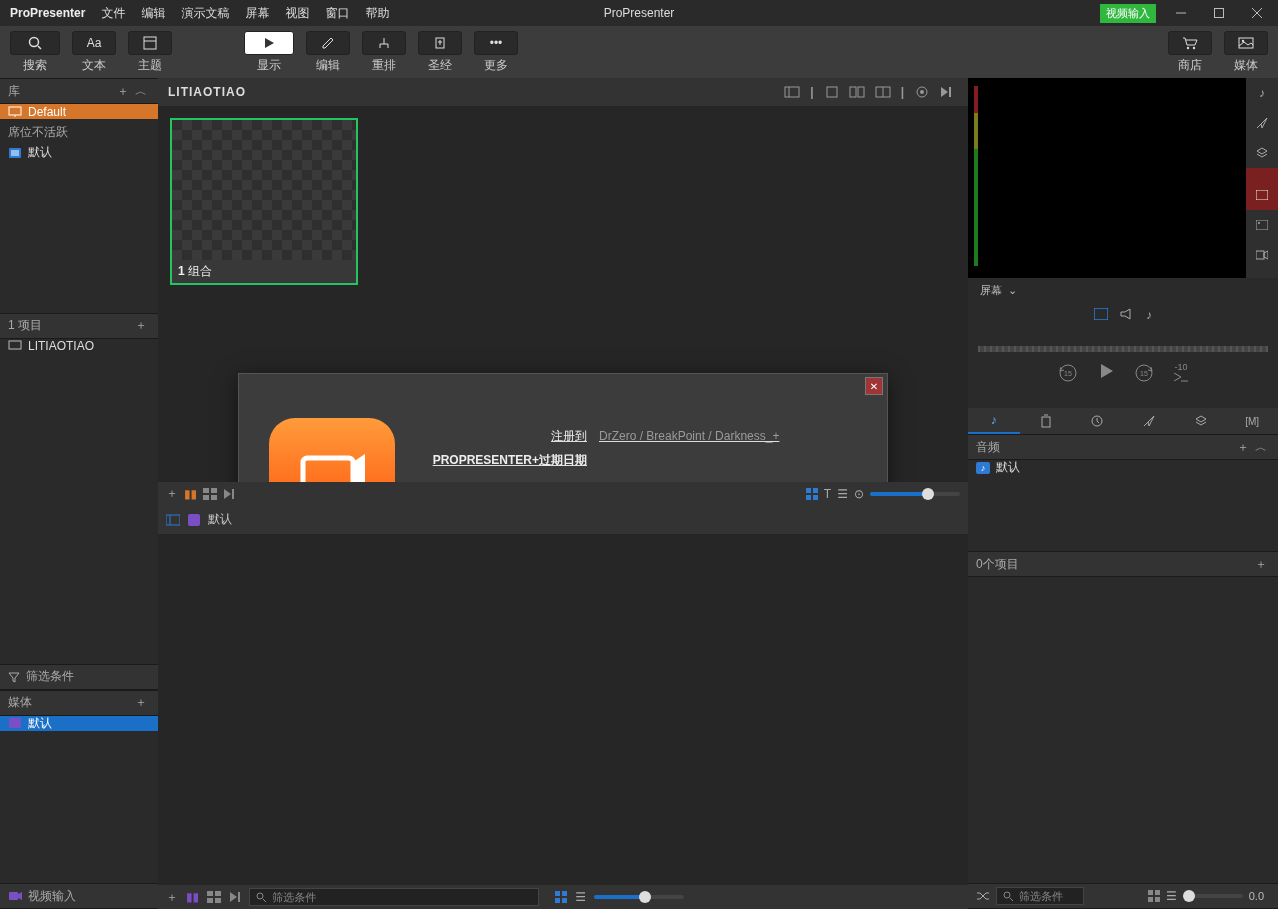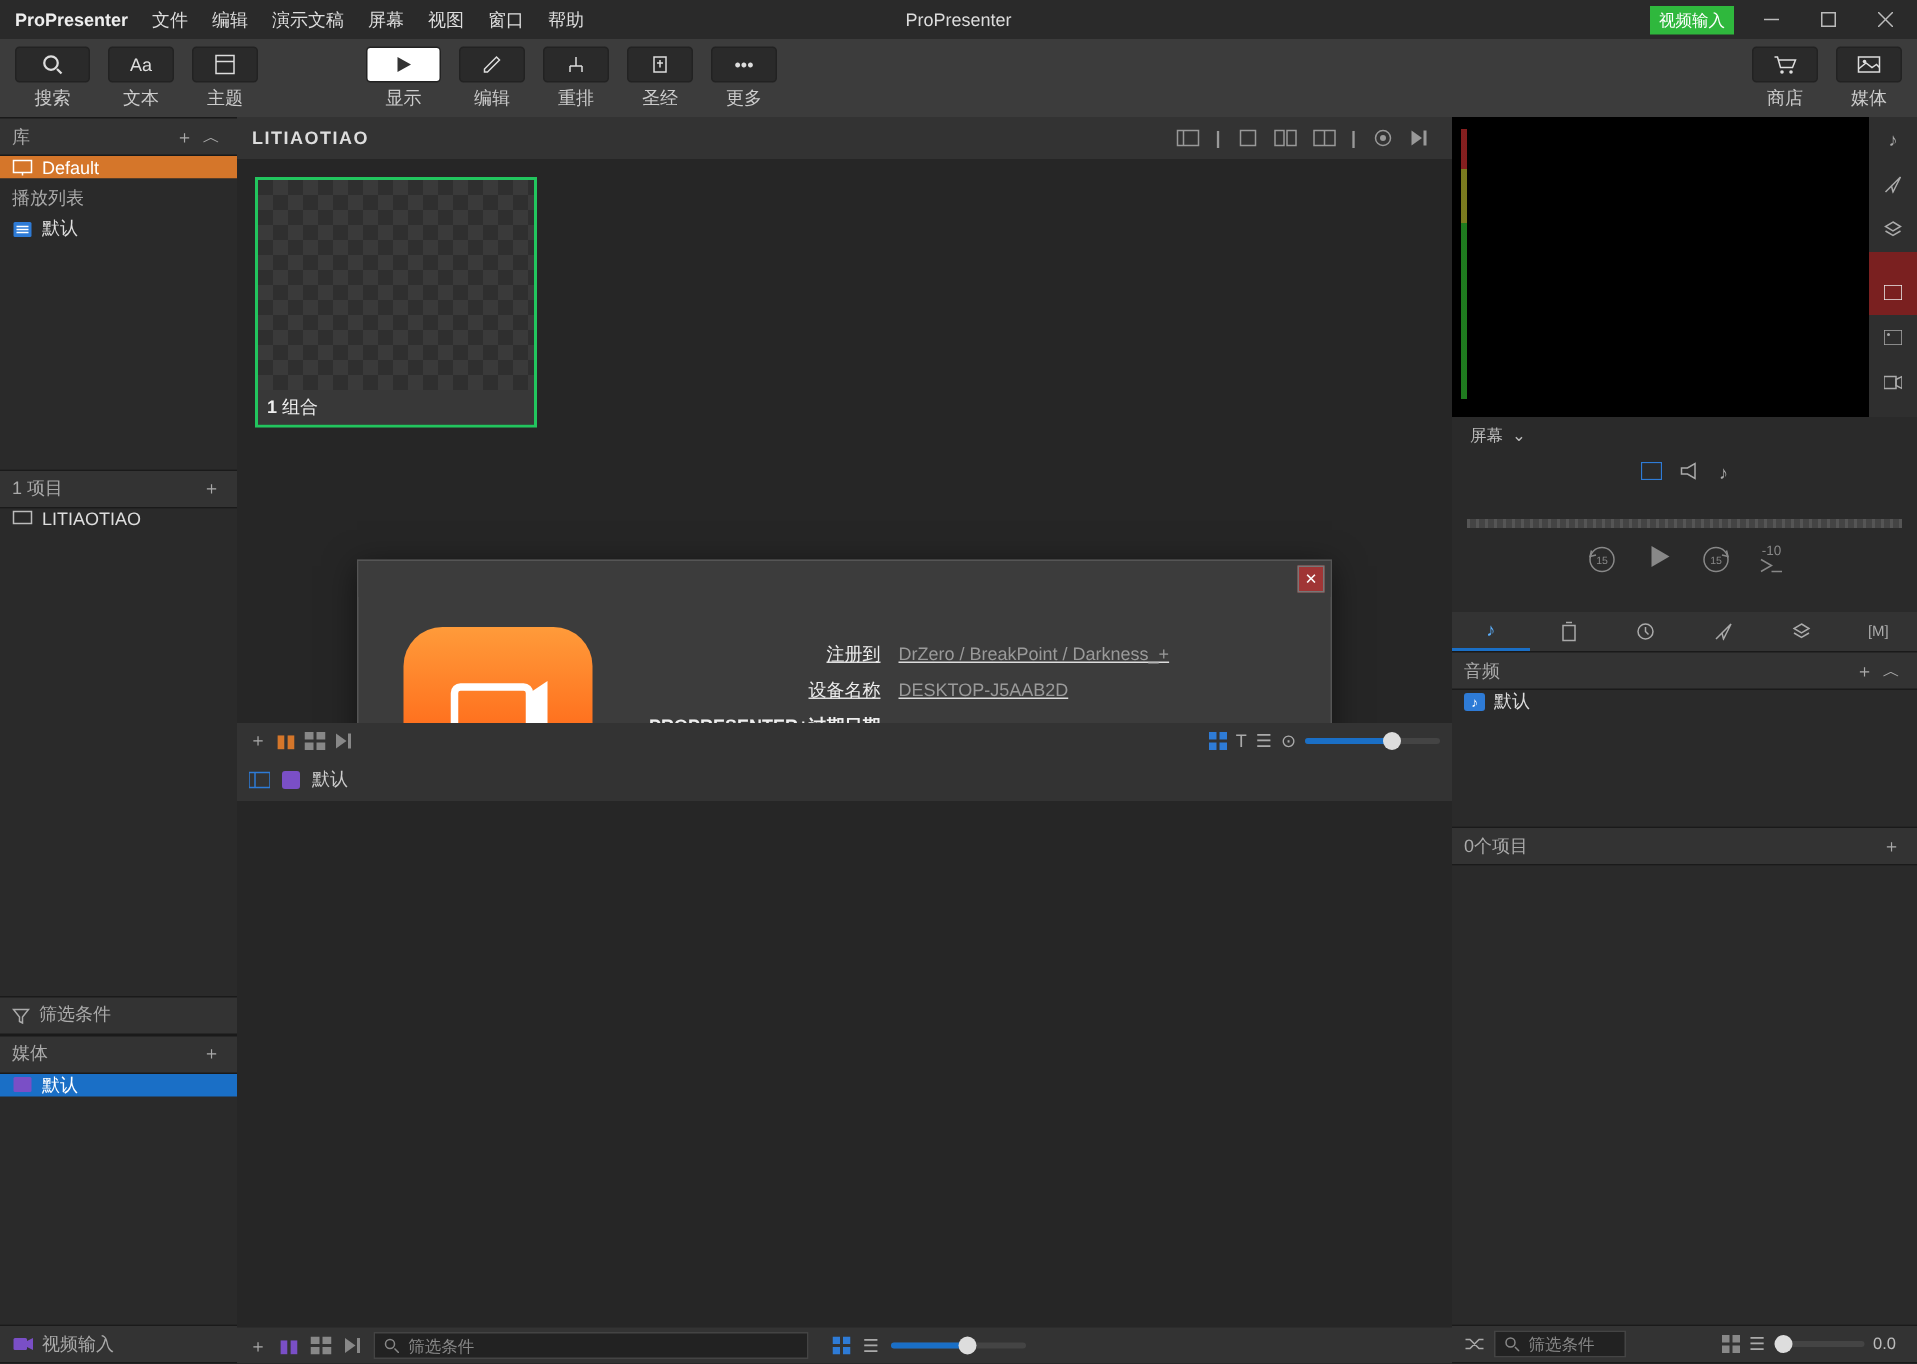--- a/index.html
+++ b/index.html
@@ -225,21 +225,21 @@
       <span class="hic">︿</span>
     </div>
     <div class="sidebar-item sel">
       <svg width="14" height="12">
           <rect x="1" y="1" width="12" height="8" fill="none" stroke="#fff"></rect>
           <line x1="7" y1="9" x2="7" y2="11" stroke="#fff"></line>
         </svg>
       <span>Default</span>
     </div>
     <div class="panelhdr" style="background:#2a2a2a;border:none;">
-        <span>播放列表</span>
+        <span>席位不活跃</span>
       </div>
     <div class="sidebar-item">
       <svg width="14" height="12">
           <rect x="1" y="1" width="12" height="10" rx="1" fill="#2e7bd6"></rect>
           <line x1="3" y1="4" x2="11" y2="4" stroke="#fff"></line>
           <line x1="3" y1="6" x2="11" y2="6" stroke="#fff"></line>
           <line x1="3" y1="8" x2="11" y2="8" stroke="#fff"></line>
         </svg>
       <span>默认</span>
     </div>
@@ -343,24 +343,20 @@
                 <line x1="20" y1="52" x2="20" y2="60" stroke="#fff" stroke-width="5"></line>
                 <line x1="46" y1="52" x2="46" y2="60" stroke="#fff" stroke-width="5"></line>
               </svg>
           </div>
           <div class="info">
             <div class="row">
                 <div class="k">注册到</div>
                 <div class="v">DrZero / BreakPoint / Darkness_+</div>
               </div>
             <div class="row">
-                <div class="k">设备名称</div>
-                <div class="v">DESKTOP-J5AAB2D</div>
-              </div>
-            <div class="row">
                 <div class="k bold">PROPRESENTER+过期日期</div>
                 <div class="v"></div>
               </div>
           </div>
         </div>
 
       </div>
     </div>
     <div class="midftr">
       <span class="icnbtn">＋</span>

